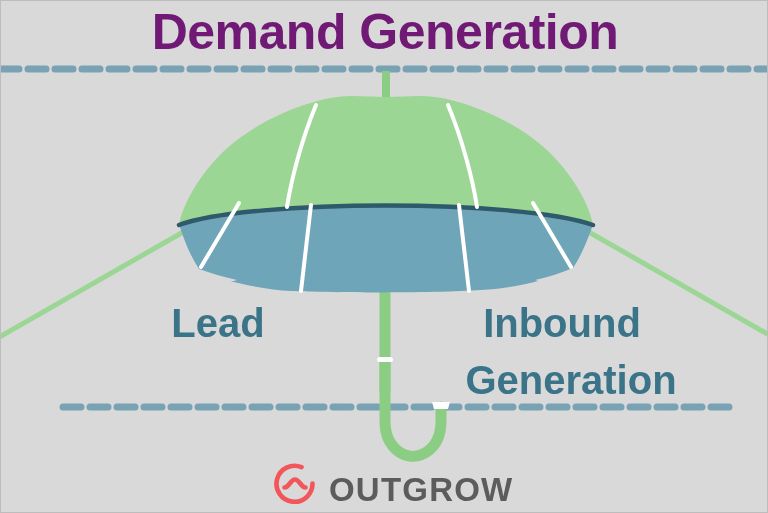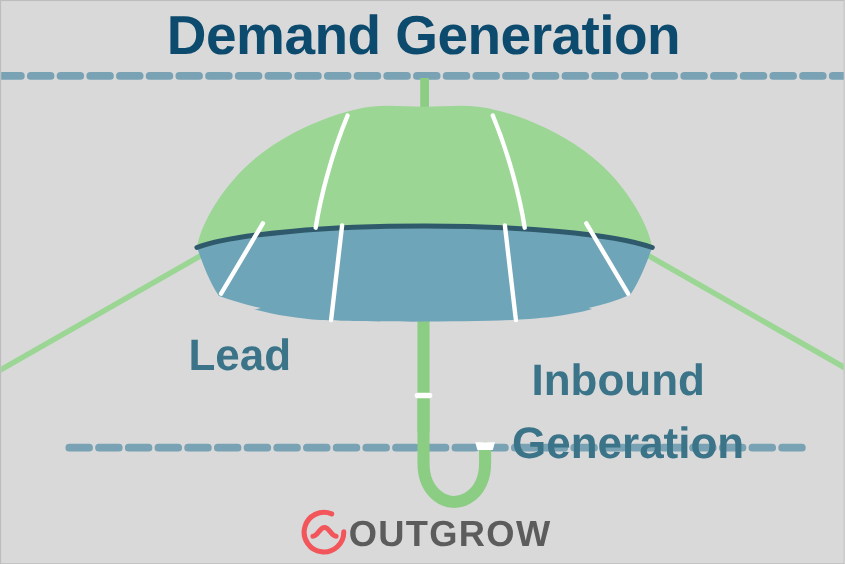--- a/index.html
+++ b/index.html
@@ -30,21 +30,21 @@
   .title {
     position: absolute;
     left: 0;
     top: 6px;
     width: 768px;
     text-align: center;
     font-family: "Liberation Sans", sans-serif;
     font-size: 50px;
     font-weight: 700;
     letter-spacing: -0.5px;
-    color: #0c4a6e;
+    color: #701a75;
     line-height: 1.0;
     white-space: nowrap;
   }
   .label-block {
     position: absolute;
     font-family: "Liberation Sans", sans-serif;
     font-size: 40px;
     font-weight: 700;
     color: #3b7489;
     line-height: 1.42;
@@ -56,29 +56,30 @@
     top: 294px;
     width: 290px;
   }
   .label-right {
     left: 420px;
     top: 294px;
     width: 300px;
   }
   .label-line { display: block; }
   .label-left .line1  { transform: translateX(1px); }
-  .label-right .line1 { transform: translateX(-9px); margin-top: 23px; }
+  .label-right .line1 { transform: translateX(-9px); }
 
   
   .logo {
     position: absolute;
     left: 272px;
     top: 461px;
     display: flex;
-    align-items: center;
+    align-items: flex-end;
+    gap: 12px;
   }
   .logo-mark { width: 44px; height: 44px; display:block; }
   .logo-word {
     font-family: "Liberation Sans", sans-serif;
     font-size: 33px;
     font-weight: 700;
     letter-spacing: 1.2px;
     color: #5c5c5c;
     line-height: 1;
   }

